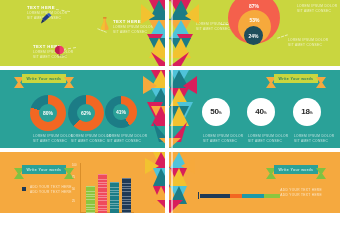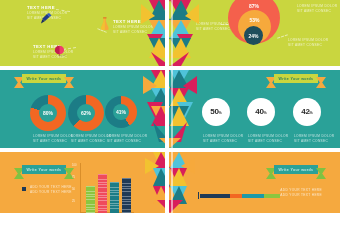--- a/index.html
+++ b/index.html
@@ -237,21 +237,21 @@
     <div class="statcircle" style="left:247px; top:28px; width:28px; height:28px;">
       <span class="num" style="position:relative; top:9px;">40</span>
       <span class="pct" style="position:relative; top:9px;">%</span>
     </div>
     <div class="tlabel" style="left:248px; top:64px;">
       <span class="ln">LOREM IPSUM DOLOR</span>
       <span class="ln">SIT AMET CONSEC</span>
     </div>
 
     <div class="statcircle" style="left:293px; top:28px; width:28px; height:28px;">
-      <span class="num" style="position:relative; top:9px;">42</span>
+      <span class="num" style="position:relative; top:9px;">18</span>
       <span class="pct" style="position:relative; top:9px;">%</span>
     </div>
     <div class="tlabel" style="left:294px; top:64px;">
       <span class="ln">LOREM IPSUM DOLOR</span>
       <span class="ln">SIT AMET CONSEC</span>
     </div>
   </div>
 
   <div class="band-sep" style="top:148px; height:4px;"></div>
 

